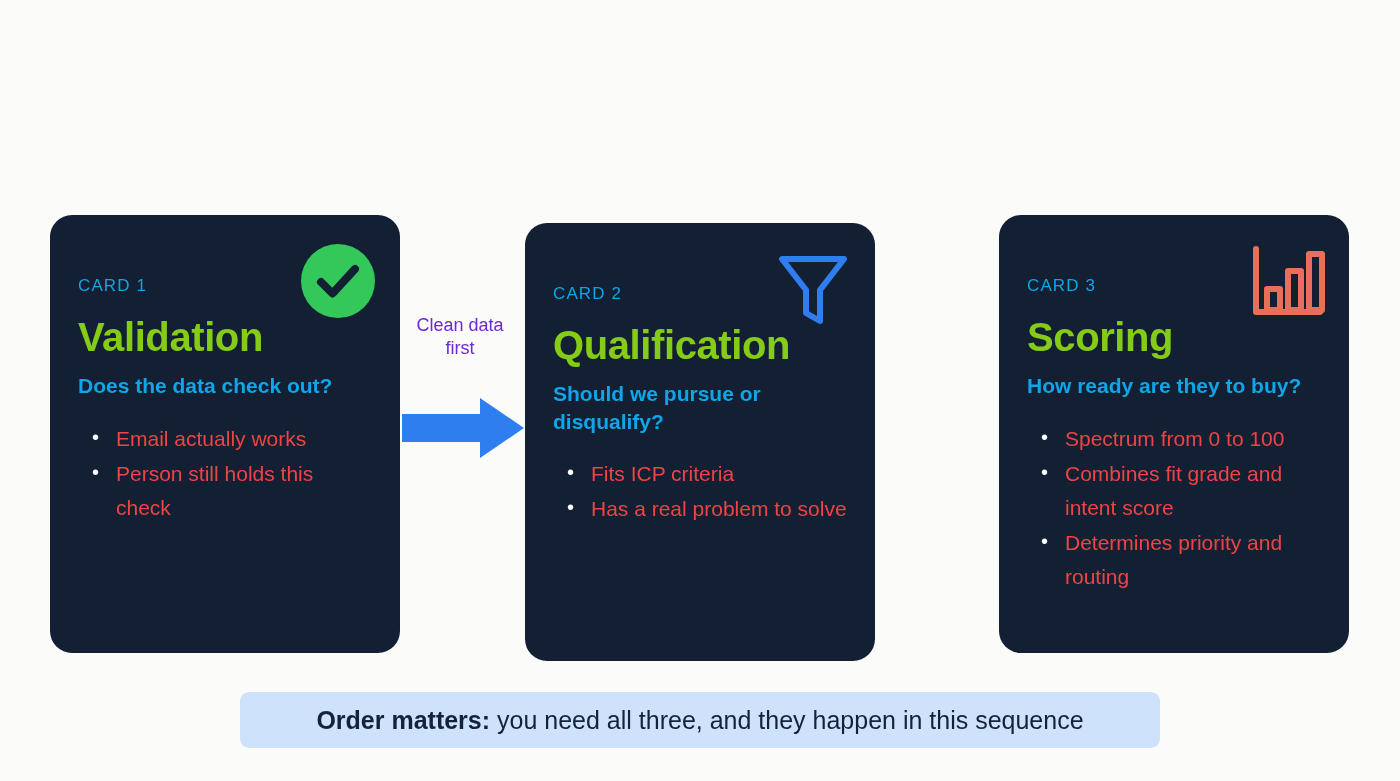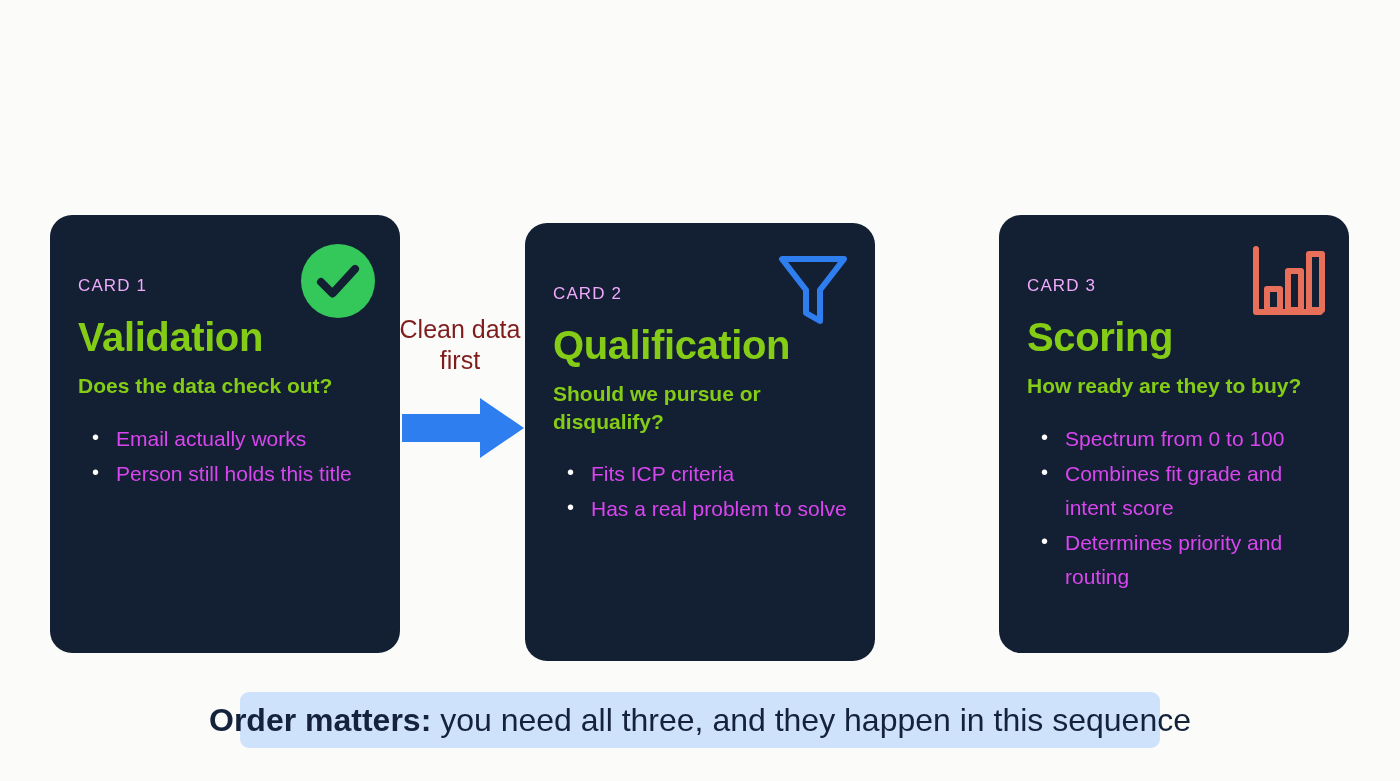--- a/index.html
+++ b/index.html
@@ -31,50 +31,50 @@
     background: #131f33;
     border-radius: 22px;
     box-sizing: border-box;
     padding: 62px 28px 20px 28px;
   }
   .card-1 { left: 50px; }
   .card-2 { left: 525px; margin-top: 8px; }
   .card-3 { left: 999px; }
 
   .card-eyebrow {
-    color: #f0abfc;
+    color: #0ea5e9;
     font-size: 17px;
     font-weight: 400;
     letter-spacing: 1.1px;
     line-height: 1;
     margin: 0 0 22px 0;
   }
   .card-title {
     color: #84cc16;
     font-size: 40px;
     font-weight: bold;
     line-height: 1.05;
     margin: 0 0 14px 0;
     letter-spacing: -0.4px;
   }
   .card-subtitle {
-    color: #84cc16;
+    color: #0ea5e9;
     font-size: 21px;
     font-weight: bold;
     line-height: 1.32;
     margin: 0 0 22px 0;
   }
   .card-bullets {
     list-style: none;
     margin: 0;
     padding: 0;
   }
   .card-bullets li {
     position: relative;
-    color: #d946ef;
+    color: #ef4444;
     font-size: 21px;
     font-weight: 400;
     line-height: 1.62;
     padding-left: 38px;
     margin-bottom: 1px;
   }
   .card-bullets li::before {
     content: "\2022";
     position: absolute;
     left: 14px;
@@ -102,22 +102,22 @@
   }
   .connector-1 { left: 390px; }
   .connector-2 { left: 865px; }
 
   .connector-label {
     position: absolute;
     top: 4px;
     left: 0;
     width: 140px;
     text-align: center;
-    color: #7f1d1d;
-    font-size: 25px;
+    color: #6d28d9;
+    font-size: 18px;
     font-weight: 400;
     line-height: 1.25;
   }
   .connector-arrow {
     position: absolute;
     top: 88px;
     left: 12px;
     width: 122px;
     height: 60px;
   }
@@ -132,21 +132,21 @@
     height: 56px;
     background: #cfe2fb;
     border-radius: 9px;
     display: flex;
     align-items: center;
     justify-content: center;
     box-sizing: border-box;
   }
   .footer-text {
     color: #14223c;
-    font-size: 32px;
+    font-size: 25px;
     font-weight: 400;
     white-space: nowrap;
   }
   .footer-text .lead {
     font-weight: bold;
   }
 </style>
 </head>
 <body>
 
@@ -157,21 +157,21 @@
       <svg viewBox="0 0 76 76" xmlns="http://www.w3.org/2000/svg">
         <circle cx="38" cy="38" r="37" fill="#34c759"></circle>
         <path d="M21 39 L32.5 50.5 L55 26" fill="none" stroke="#131f33" stroke-width="8" stroke-linecap="round" stroke-linejoin="round"></path>
       </svg>
     </div>
     <p class="card-eyebrow">CARD 1</p>
     <h2 class="card-title">Validation</h2>
     <p class="card-subtitle">Does the data check out?</p>
     <ul class="card-bullets">
       <li>Email actually works</li>
-      <li>Person still holds this title</li>
+      <li>Person still holds this check</li>
     </ul>
   </div>
 
   <div class="connector connector-1">
     <div class="connector-label">
       <span>Clean data</span><br>
       <span>first</span>
     </div>
     <div class="connector-arrow">
       <svg viewBox="0 0 122 60" xmlns="http://www.w3.org/2000/svg">

